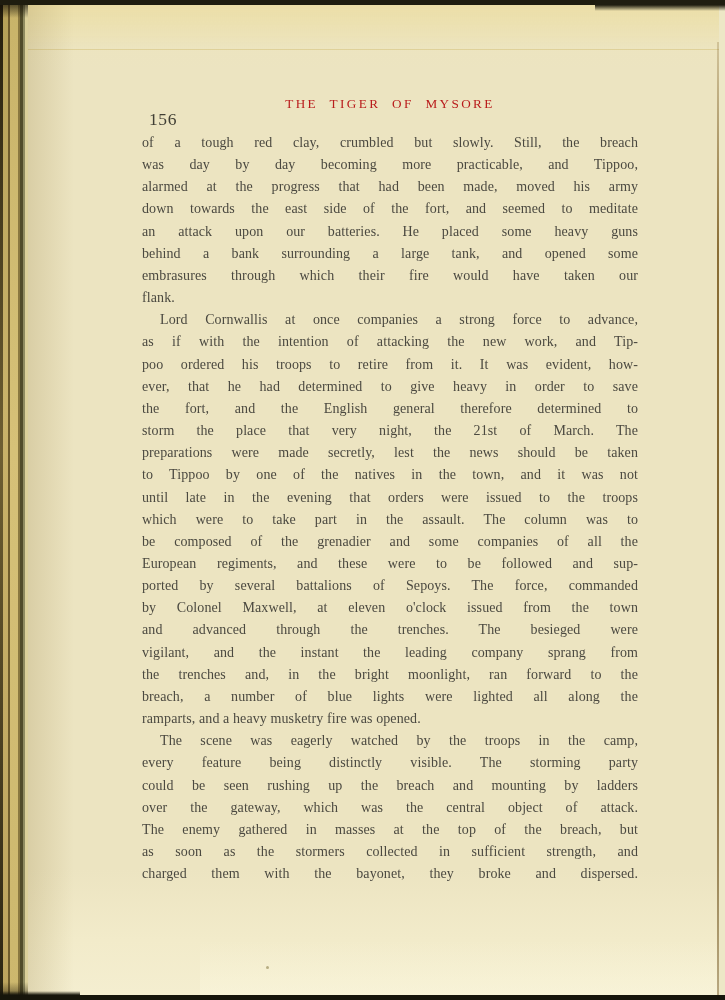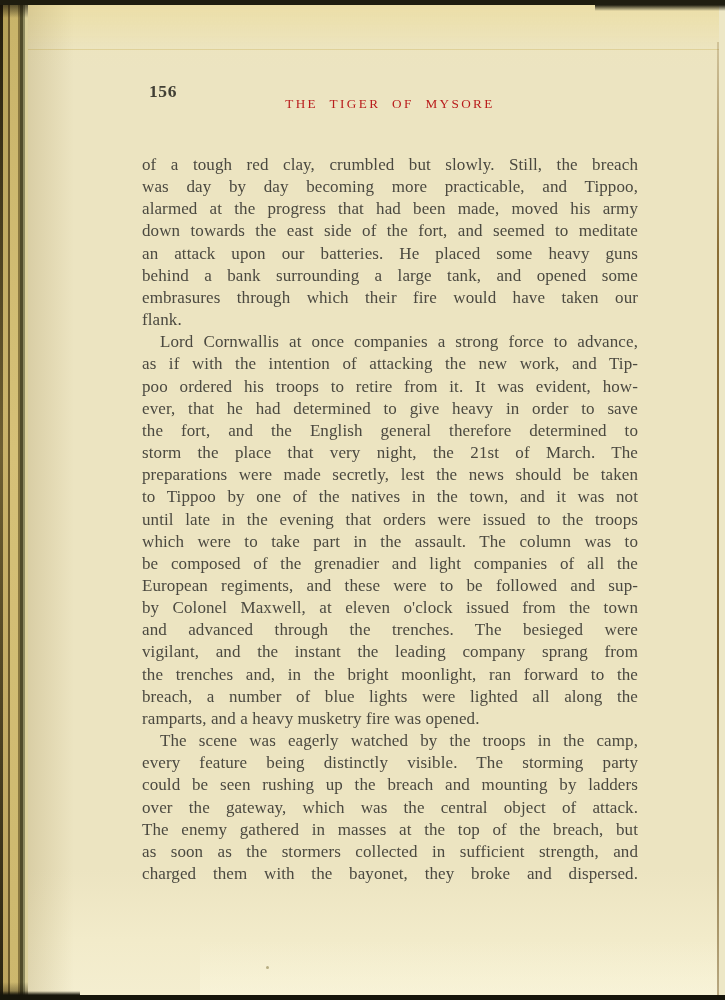--- a/index.html
+++ b/index.html
@@ -39,26 +39,26 @@
     background:linear-gradient(180deg,rgba(235,220,160,.75),rgba(235,220,160,.25) 70%,rgba(235,220,160,0));
     border-bottom:1px solid rgba(170,150,90,.18);}
   .band-bottom{position:absolute;left:200px;right:7px;bottom:5px;height:55px;
     background:linear-gradient(180deg,rgba(250,246,220,0),rgba(250,246,220,.6));}
   .crease-right{position:absolute;right:6px;top:42px;bottom:5px;width:2px;
     background:linear-gradient(180deg,rgba(130,100,45,.25),#8a6d35 22%,#7a5f2c 65%,rgba(122,95,44,.5));}
   .right-sliver{position:absolute;right:0;top:5px;bottom:5px;width:6px;background:#ede7c6;}
   .speck{position:absolute;left:266px;top:966px;width:3px;height:3px;border-radius:50%;
     background:#a79c6e;opacity:.8;}
   
-  .page-number{position:absolute;left:149px;top:81px;font-size:17.5px;color:#413f35;
-    letter-spacing:.6px;font-weight:bold;}
+  .page-number{position:absolute;left:149px;top:109px;font-size:17.5px;color:#413f35;
+    letter-spacing:.6px;}
   .running-title{position:absolute;left:142px;top:96px;width:496px;text-align:center;
     font-size:13.2px;color:#b91c1c;letter-spacing:2.4px;word-spacing:6px;}
   .text-block{position:absolute;left:142px;top:132px;width:496px;color:#4b4940;
-    font-size:17px;line-height:22.15px;letter-spacing:.1px;margin-top:22px;}
+    font-size:14px;line-height:22.15px;letter-spacing:.1px;}
   .paragraph{margin:0;}
   .line{white-space:nowrap;text-align:justify;text-align-last:justify;}
   .line.indent{text-indent:18px;}
   .line.last-left{text-align-last:left;}
 </style>
 </head>
 <body>
 
 <div class="scene">
 
@@ -104,22 +104,23 @@
         <div class="line indent">Lord Cornwallis at once companies a strong force to advance,</div>
         <div class="line">as if with the intention of attacking the new work, and Tip-</div>
         <div class="line">poo ordered his troops to retire from it. It was evident, how-</div>
         <div class="line">ever, that he had determined to give heavy in order to save</div>
         <div class="line">the fort, and the English general therefore determined to</div>
         <div class="line">storm the place that very night, the 21st of March. The</div>
         <div class="line">preparations were made secretly, lest the news should be taken</div>
         <div class="line">to Tippoo by one of the natives in the town, and it was not</div>
         <div class="line">until late in the evening that orders were issued to the troops</div>
         <div class="line">which were to take part in the assault. The column was to</div>
-        <div class="line">be composed of the grenadier and light companies of all the</div>
+        <div class="line">be composed of the grenadier and some companies of all the</div>
         <div class="line">European regiments, and these were to be followed and sup-</div>
+        <div class="line">ported by several battalions of Sepoys. The force, commanded</div>
         <div class="line">by Colonel Maxwell, at eleven o'clock issued from the town</div>
         <div class="line">and advanced through the trenches. The besieged were</div>
         <div class="line">vigilant, and the instant the leading company sprang from</div>
         <div class="line">the trenches and, in the bright moonlight, ran forward to the</div>
         <div class="line">breach, a number of blue lights were lighted all along the</div>
         <div class="line last-left">ramparts, and a heavy musketry fire was opened.</div>
       </div>
       <div class="paragraph">
         <div class="line indent">The scene was eagerly watched by the troops in the camp,</div>
         <div class="line">every feature being distinctly visible. The storming party</div>

